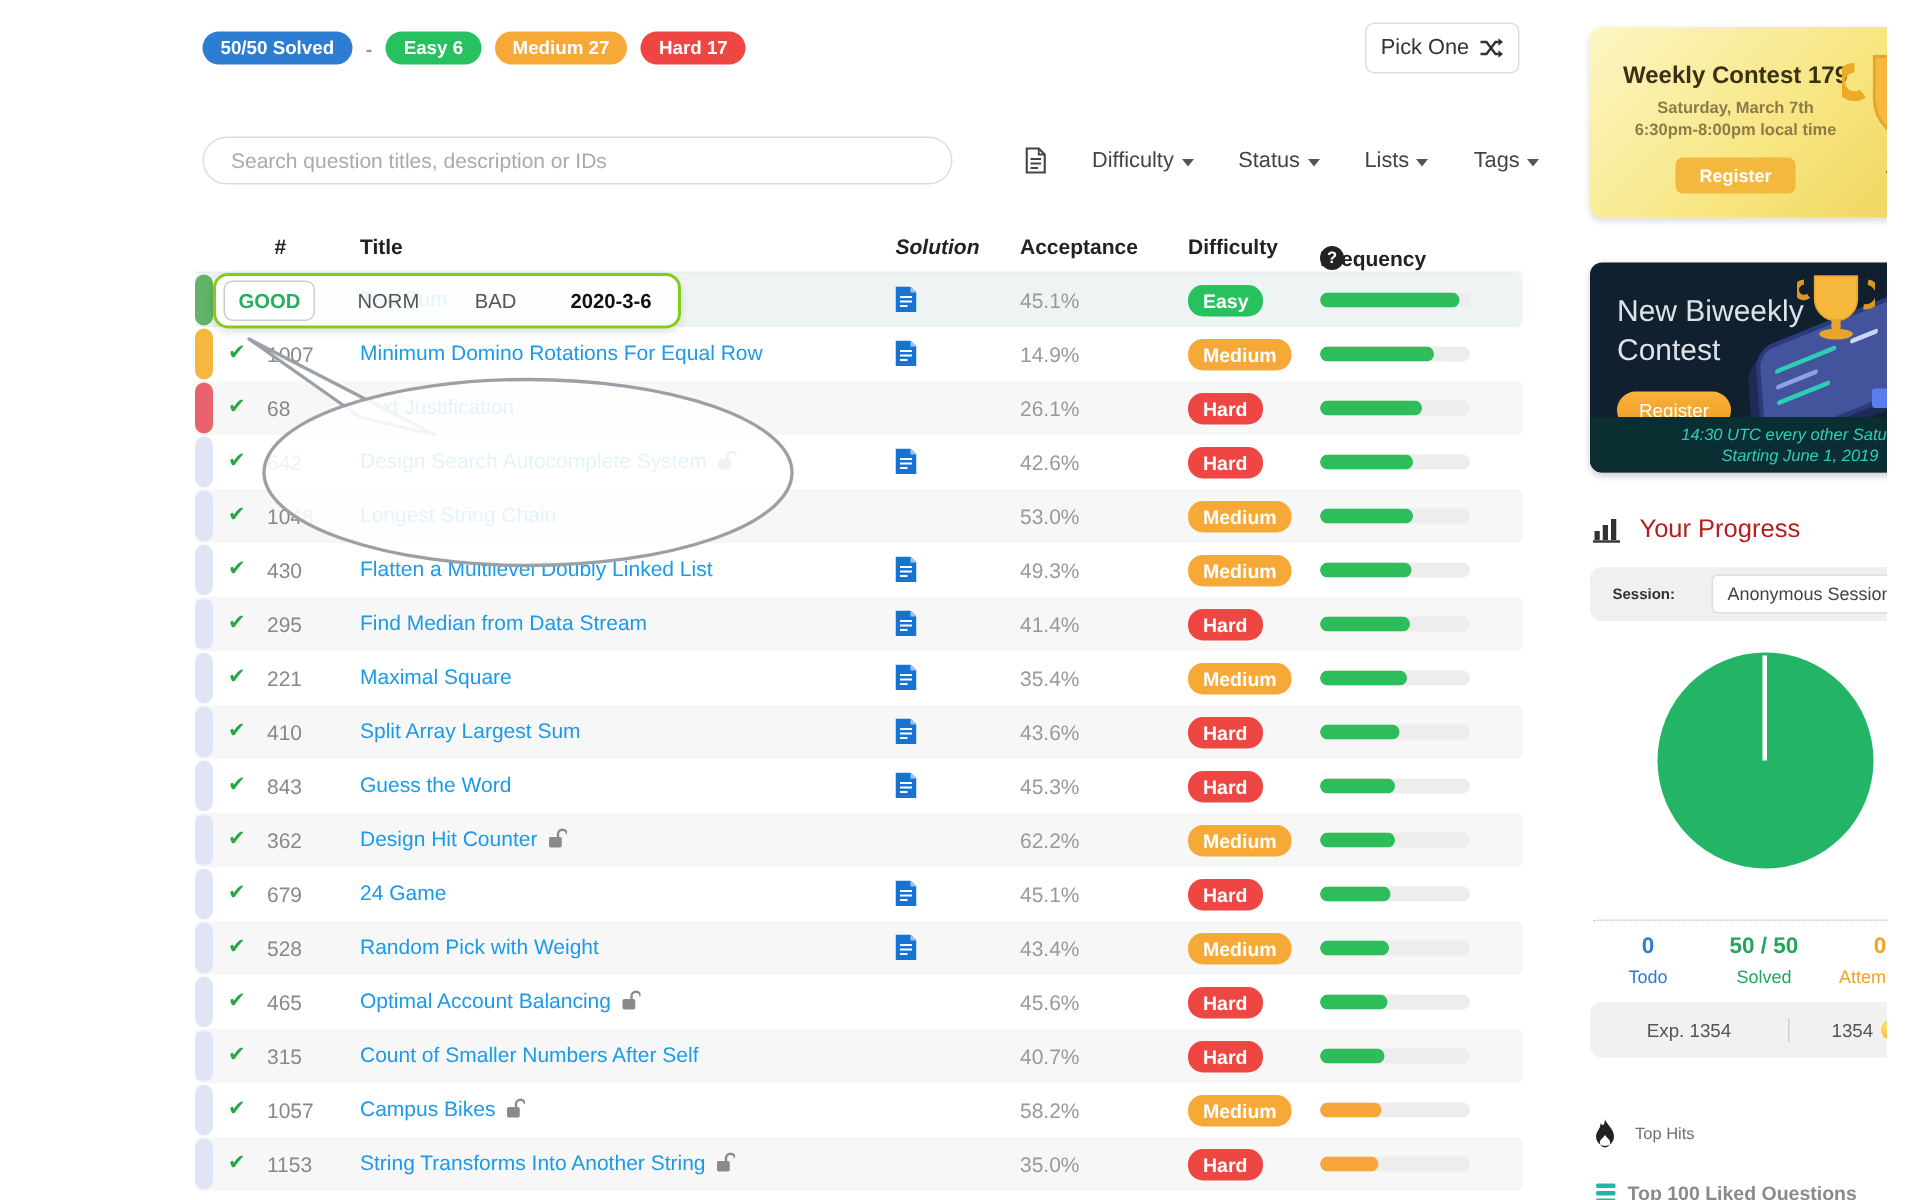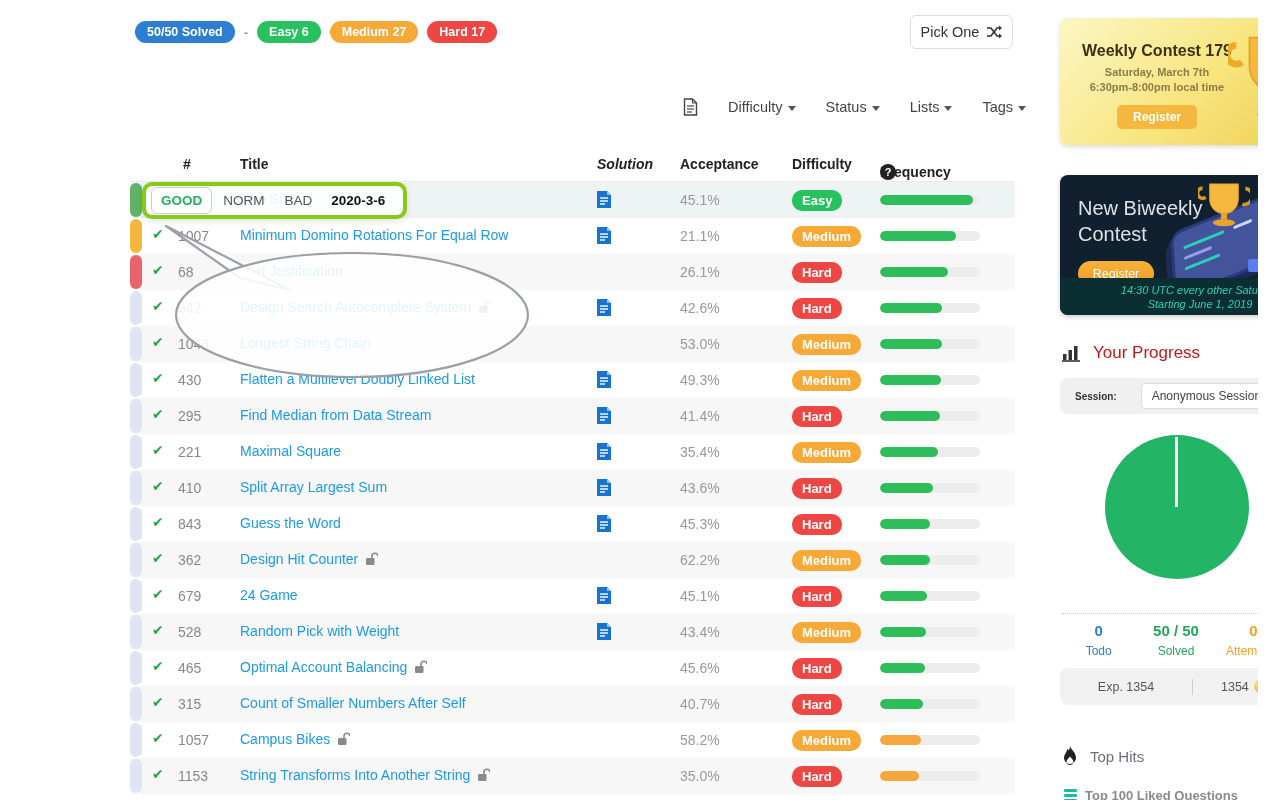--- a/index.html
+++ b/index.html
@@ -60,22 +60,22 @@
   .d-easy { background:#27c160; }
   .d-medium { background:#f7a938; }
   .d-hard { background:#ee4642; }
   .freq { position:absolute; left:750px; top:13px; width:100px; height:10px; background:#ededed; border-radius:5px; overflow:hidden; }
   .freq .fill { display:block; height:100%; border-radius:5px; }
   .freq .green { background:#2dbd5a; }
   .freq .orange { background:#f5a73c; }
 
   
   .status-panel { position:absolute; left:142px; top:182px; height:37px; background:rgba(255,255,255,0.88);
-    border:4px solid #84cc16; border-radius:10px; box-shadow:0 2px 6px rgba(0,0,0,0.12);
-    display:flex; align-items:center; padding:0 10px 0 5px; gap:2px; z-index:5; }
+    border:2px solid #84cc16; border-radius:10px; box-shadow:0 2px 6px rgba(0,0,0,0.12);
+    display:flex; align-items:center; padding:0 10px 0 5px; gap:19px; z-index:5; }
   .sp-opt { font-size:13.5px; color:#555; padding:5px 9px; cursor:pointer; }
   .sp-opt.selected { border:1px solid #ccc; border-radius:6px; background:#fff; color:#23b05d; font-weight:bold; }
   .sp-date { font-size:13.5px; color:#111; font-weight:bold; padding:5px 8px; }
 
   
   .bubble-svg { position:absolute; left:140px; top:210px; z-index:6; pointer-events:none; }
   .tooltip-text { position:absolute; left:200px; top:257px; z-index:7; color:#0b0b0b; font-weight:bold; font-size:16.5px; line-height:25px; }
   .tt-line.indent { padding-left:14px; }
 
   
@@ -123,21 +123,21 @@
   .stat-attempted { color:#f2a224; }
 
   .exp-bar { position:absolute; left:1060px; top:668px; width:250px; height:37px; background:#f1f1f2; border-radius:8px;
     display:flex; align-items:center; }
   .exp-text { width:132px; text-align:center; font-size:12.5px; color:#555; }
   .exp-div { width:1px; height:16px; background:#cfcfcf; }
   .coins { display:flex; align-items:center; gap:5px; margin-left:28px; font-size:12.5px; color:#555; }
   .coin { width:13px; height:13px; border-radius:50%; background:radial-gradient(circle at 35% 30%,#ffe477,#f5b93a 70%,#e09a18); }
 
   .tophits-header { position:absolute; left:1062px; top:746px; display:flex; align-items:center; gap:12px;
-    font-size:15px; color:#697077; }
+    font-size:11px; color:#697077; }
   .partial-item { position:absolute; left:1064px; top:788px; display:flex; align-items:center; gap:8px;
     font-size:13px; font-weight:bold; color:#8a8a8a; }
   .list-icon { width:13px; height:13px; position:relative; }
   .list-icon i { position:absolute; left:0; width:13px; height:3px; border-radius:1px; background:#1fb8a6; }
 </style>
 </head>
 <body>
 
 <div class="page">
 
@@ -152,20 +152,23 @@
   <div class="pick-one">
     <span>Pick One</span>
     <svg width="16" height="14" viewBox="0 0 16 14">
       <path d="M1 3 h4 l6 8 h3" fill="none" stroke="#333" stroke-width="1.6"></path>
       <path d="M1 11 h4 l6 -8 h3" fill="none" stroke="#333" stroke-width="1.6"></path>
       <path d="M13 0.5 L16 3 L13 5.5 z" fill="#333"></path>
       <path d="M13 8.5 L16 11 L13 13.5 z" fill="#333"></path>
     </svg>
   </div>
 
+  <div class="search-wrap">
+    <input type="text" placeholder="Search question titles, description or IDs" style="">
+  </div>
 
   <div class="filters">
     <svg width="15" height="18" viewBox="0 0 15 18">
       <path d="M1.5 1 h8 l4 4 v12 h-12 z" fill="none" stroke="#444" stroke-width="1.4"></path>
       <path d="M9.5 1 v4 h4" fill="none" stroke="#444" stroke-width="1.2"></path>
       <line x1="4" y1="8" x2="11" y2="8" stroke="#444" stroke-width="1.2"></line>
       <line x1="4" y1="11" x2="11" y2="11" stroke="#444" stroke-width="1.2"></line>
       <line x1="4" y1="14" x2="9" y2="14" stroke="#444" stroke-width="1.2"></line>
     </svg>
     <span class="filter-item">
@@ -222,21 +225,21 @@
           <span class="check">✔</span>
           <span class="num">1007</span>
           <span class="title">Minimum Domino Rotations For Equal Row</span>
           <span class="sol"><svg width="14" height="17" viewBox="0 0 14 17">
               <path d="M0 0 h10 l4 4 v13 h-14 z" fill="#1673d2"></path>
               <path d="M10 0 l4 4 h-4 z" fill="#9cc4ef"></path>
               <line x1="3" y1="7" x2="11" y2="7" stroke="#fff" stroke-width="1.4"></line>
               <line x1="3" y1="10" x2="11" y2="10" stroke="#fff" stroke-width="1.4"></line>
               <line x1="3" y1="13" x2="8" y2="13" stroke="#fff" stroke-width="1.4"></line>
             </svg></span>
-          <span class="acc">21.1%</span>
+          <span class="acc">14.9%</span>
           <span class="diff d-medium">Medium</span>
           <span class="freq">
             <span class="fill green" style="width:76%"></span>
           </span>
         </div>
         <div class="trow stripe">
           <span class="rtag tag-bad"></span>
           <span class="check">✔</span>
           <span class="num">68</span>
           <span class="title">Text Justification</span>

